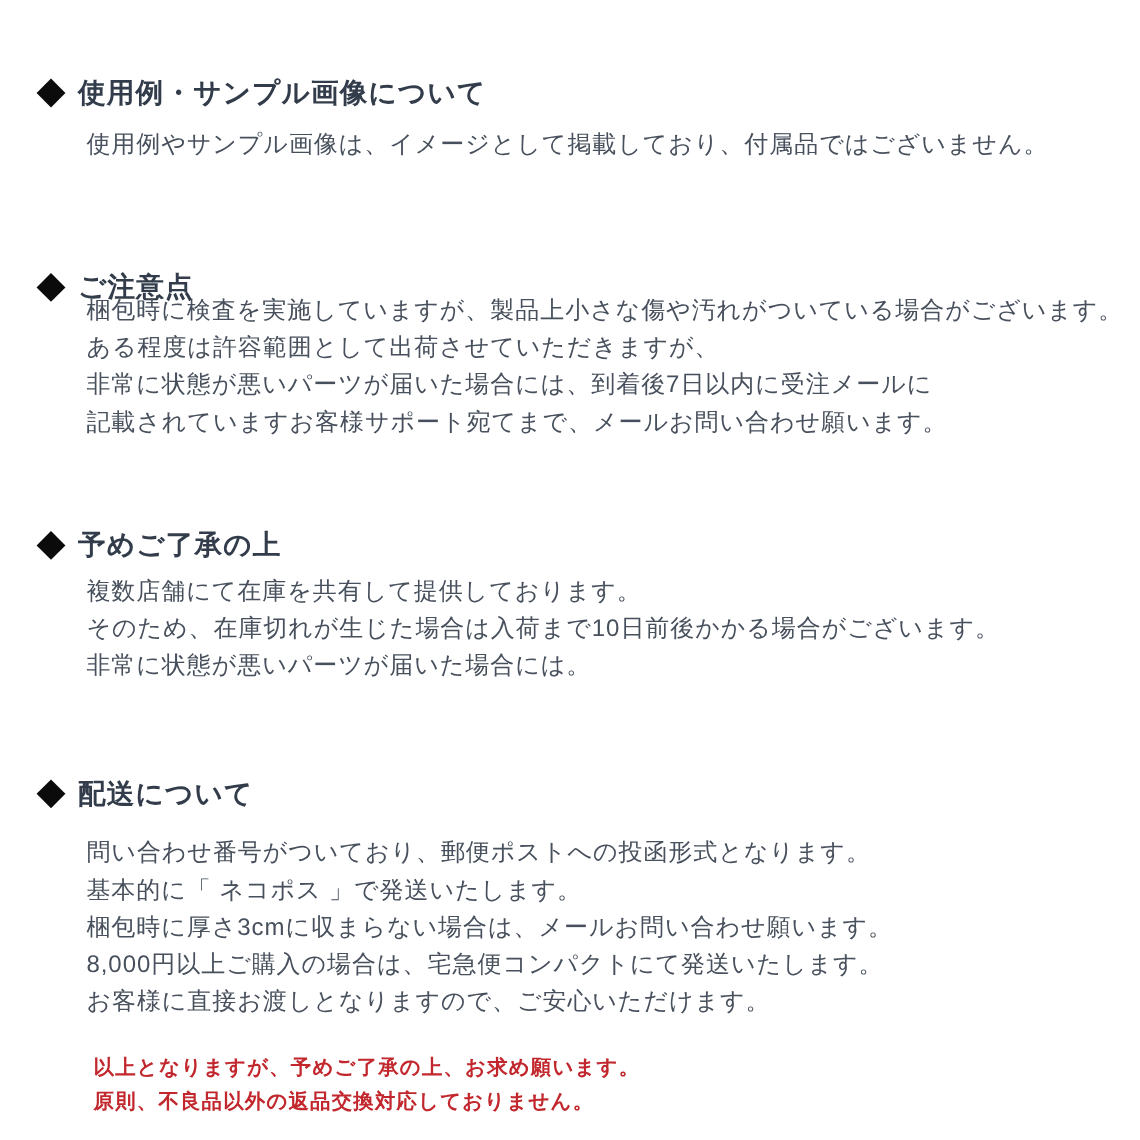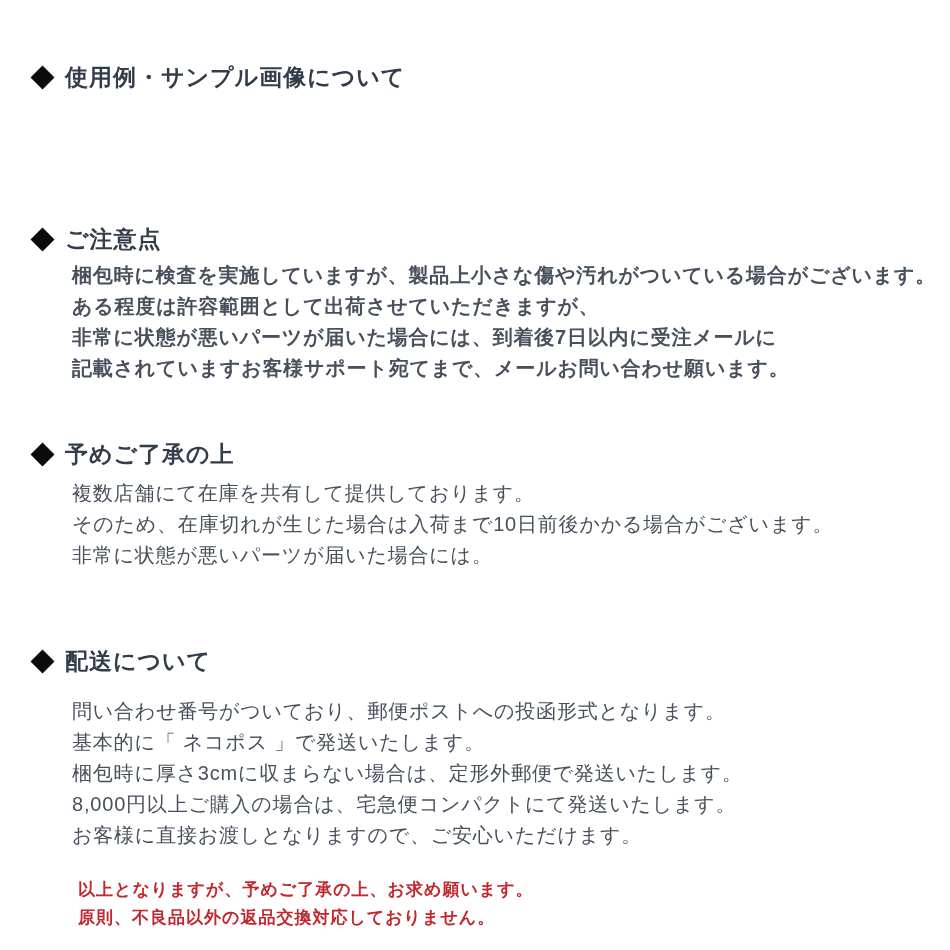--- a/index.html
+++ b/index.html
@@ -46,21 +46,21 @@
     margin: 0;
     font-size: 20px;
     color: #47505c;
     letter-spacing: 0.8px;
     line-height: 31px;
     white-space: nowrap;
   }
   .hdr-1 { top: 63px; }
   .body-1 { top: 106px; }
   .hdr-2 { top: 225px; }
-  .body-2 { top: 260px; font-weight: bold; }
+  .body-2 { top: 244px; }
   .hdr-3 { top: 440px; }
   .body-3 { top: 478px; }
   .hdr-4 { top: 647px; }
   .body-4 { top: 696px; }
   .warning {
     position: absolute;
     left: 78px;
     top: 876px;
   }
   .warning p {
@@ -75,20 +75,23 @@
   }
 </style>
 </head>
 <body>
 
 <div class="page">
 
   <div class="sec-header hdr-1">
     <span class="diamond"></span>
     <h2 class="sec-title">使用例・サンプル画像について</h2>
+  </div>
+  <div class="sec-body body-1">
+    <p>使用例やサンプル画像は、イメージとして掲載しており、付属品ではございません。</p>
   </div>
 
   <div class="sec-header hdr-2">
     <span class="diamond"></span>
     <h2 class="sec-title">ご注意点</h2>
   </div>
   <div class="sec-body body-2">
     <p>梱包時に検査を実施していますが、製品上小さな傷や汚れがついている場合がございます。</p>
     <p>ある程度は許容範囲として出荷させていただきますが、</p>
     <p>非常に状態が悪いパーツが届いた場合には、到着後7日以内に受注メールに</p>
@@ -105,21 +108,21 @@
     <p>非常に状態が悪いパーツが届いた場合には。</p>
   </div>
 
   <div class="sec-header hdr-4">
     <span class="diamond"></span>
     <h2 class="sec-title">配送について</h2>
   </div>
   <div class="sec-body body-4">
     <p>問い合わせ番号がついており、郵便ポストへの投函形式となります。</p>
     <p>基本的に「 ネコポス 」で発送いたします。</p>
-    <p>梱包時に厚さ3cmに収まらない場合は、定形外郵便で発送いたします。</p>
+    <p>梱包時に厚さ3cmに収まらない場合は、メールお問い合わせ願います。</p>
     <p>8,000円以上ご購入の場合は、宅急便コンパクトにて発送いたします。</p>
     <p>お客様に直接お渡しとなりますので、ご安心いただけます。</p>
   </div>
 
   <div class="warning">
     <p>以上となりますが、予めご了承の上、お求め願います。</p>
     <p>原則、不良品以外の返品交換対応しておりません。</p>
   </div>
 
 </div>

